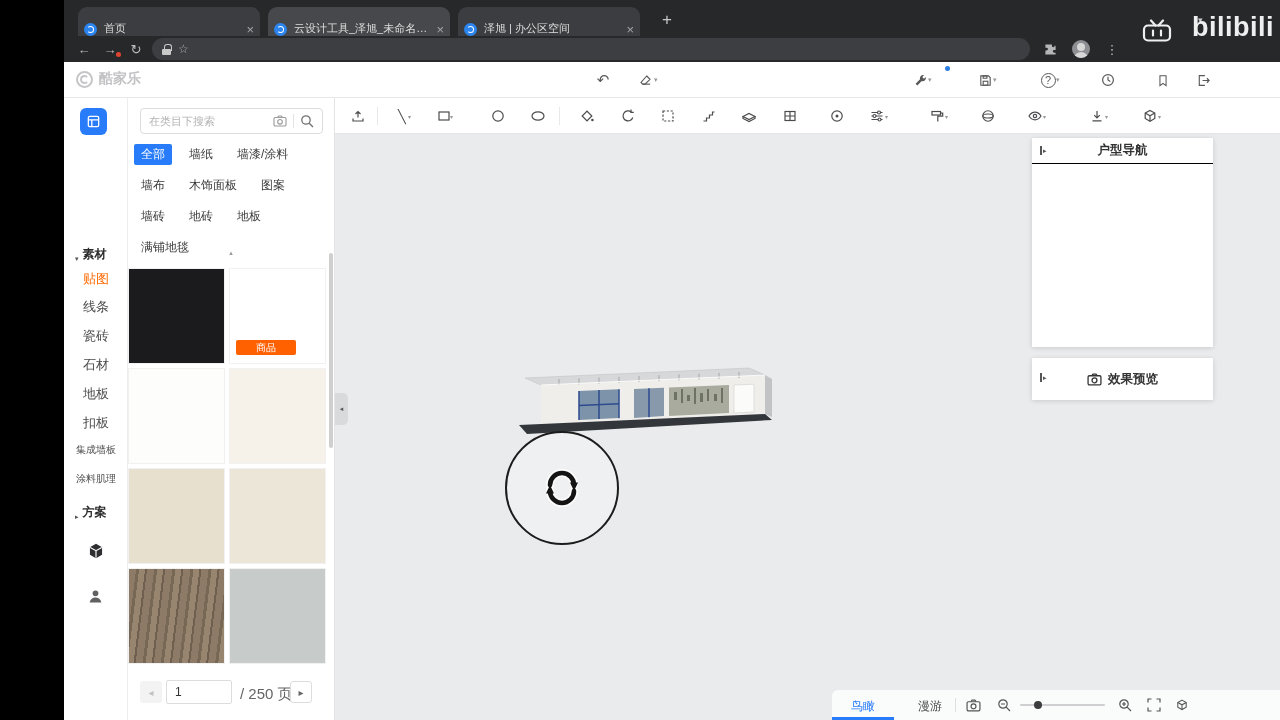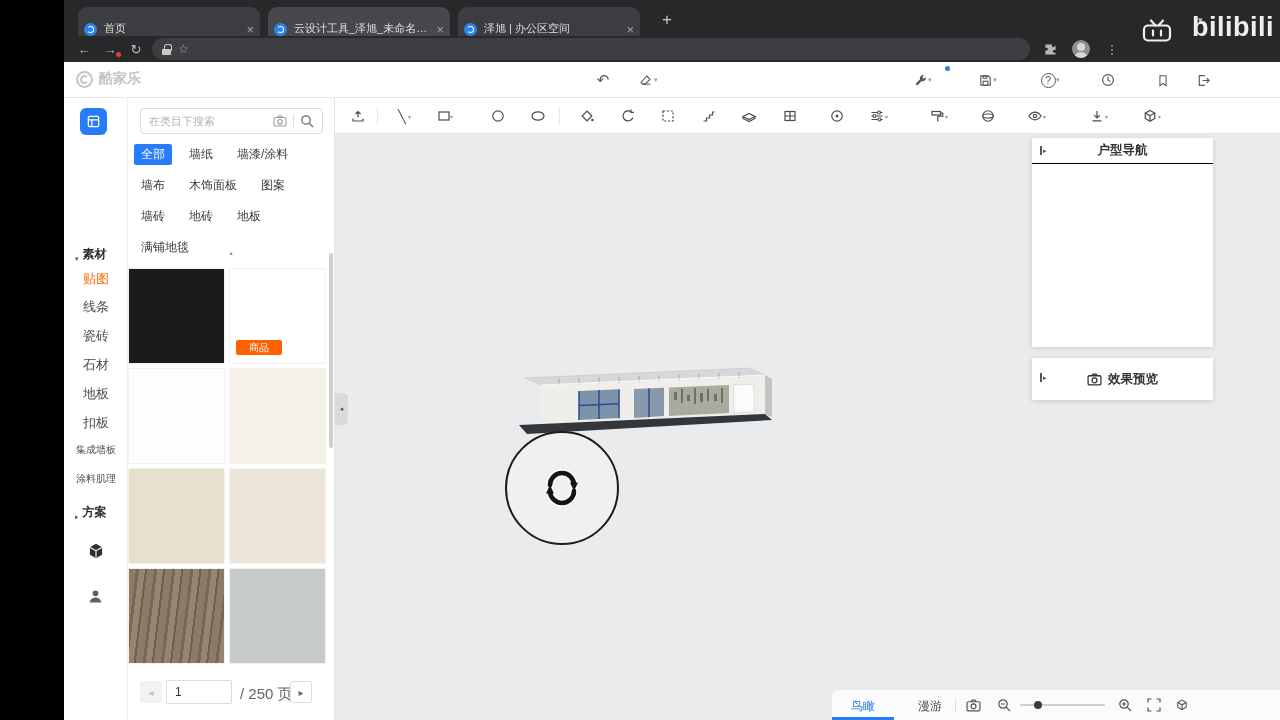--- a/index.html
+++ b/index.html
@@ -52,21 +52,21 @@
 .search{position:absolute;left:12px;top:10px;width:183px;height:26px;border:1px solid #dcdcde;border-radius:4px;display:flex;align-items:center;padding:0 8px;gap:6px}
 .search input{border:none;outline:none;flex:1;font-size:11px;color:#333;min-width:0;font-family:inherit}
 .search input::placeholder{color:#b3b3b5}
 .sep-v{width:1px;height:14px;background:#e3e3e5;flex:none}
 .chips{position:absolute;left:6px;top:46px;width:198px;display:flex;flex-wrap:wrap;row-gap:10px}
 .chip{font-size:12px;color:#3a3a3c;padding:2px 7px;border-radius:2px;margin-right:10px;cursor:pointer;white-space:nowrap}
 .chip.active{background:#287cfa;color:#fff}
 .caret-up{position:absolute;left:0;top:151px;width:100%;text-align:center;font-size:7px;color:#9a9a9c}
 .grid{position:absolute;left:0;top:170px;width:198px;display:grid;grid-template-columns:97px 97px;gap:4px;grid-auto-rows:96px}
 .swatch{position:relative;border:1px solid #f1f1f1;cursor:pointer}
-.badge{position:absolute;left:6px;bottom:8px;background:#ff6000;color:#fff;font-size:10px;padding:1px 13px;border-radius:2px;line-height:1.3}
+.badge{position:absolute;left:6px;bottom:8px;background:#ff6000;color:#fff;font-size:10px;padding:1px 20px;border-radius:2px;line-height:1.3}
 .pscroll{position:absolute;left:201px;top:155px;width:4px;height:195px;border-radius:2px;background:#cfcfcf}
 .pager{position:absolute;left:0;top:582px;width:207px;height:26px}
 .pgbtn{position:absolute;top:1px;width:22px;height:22px;border-radius:3px;display:flex;align-items:center;justify-content:center;font-size:10px;cursor:pointer}
 .pg-prev{left:12px;background:#f3f3f4;color:#c2c2c4}
 .pg-next{left:162px;background:#fff;border:1px solid #ddd;color:#666}
 .pg-input{position:absolute;left:38px;top:0;width:66px;height:24px;border:1px solid #ddd;border-radius:2px;font-size:12px;color:#333;padding-left:8px;outline:none;font-family:inherit}
 .pg-total{position:absolute;left:112px;top:5px;font-size:15px;color:#666;white-space:nowrap}
 
 .canvas{position:absolute;left:271px;top:98px;width:945px;height:622px;background:#eaebed}
 .ctoolbar{position:absolute;left:0;top:0;width:945px;height:36px;background:#fff;border-bottom:1px solid #e4e4e6}

